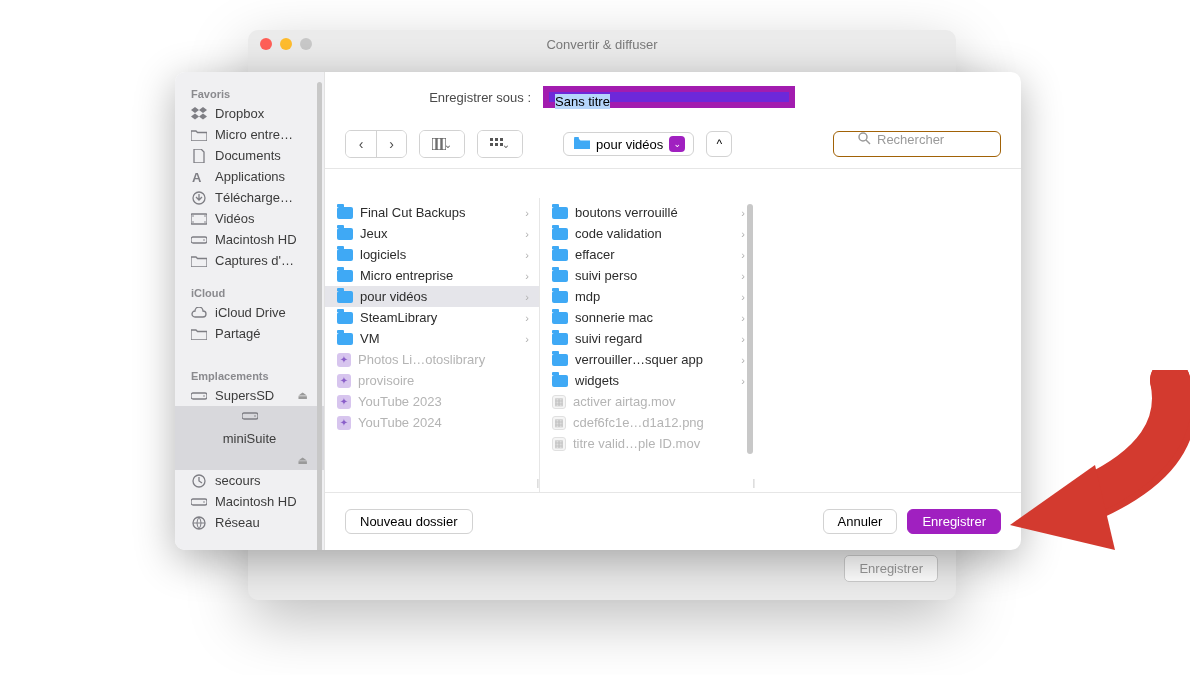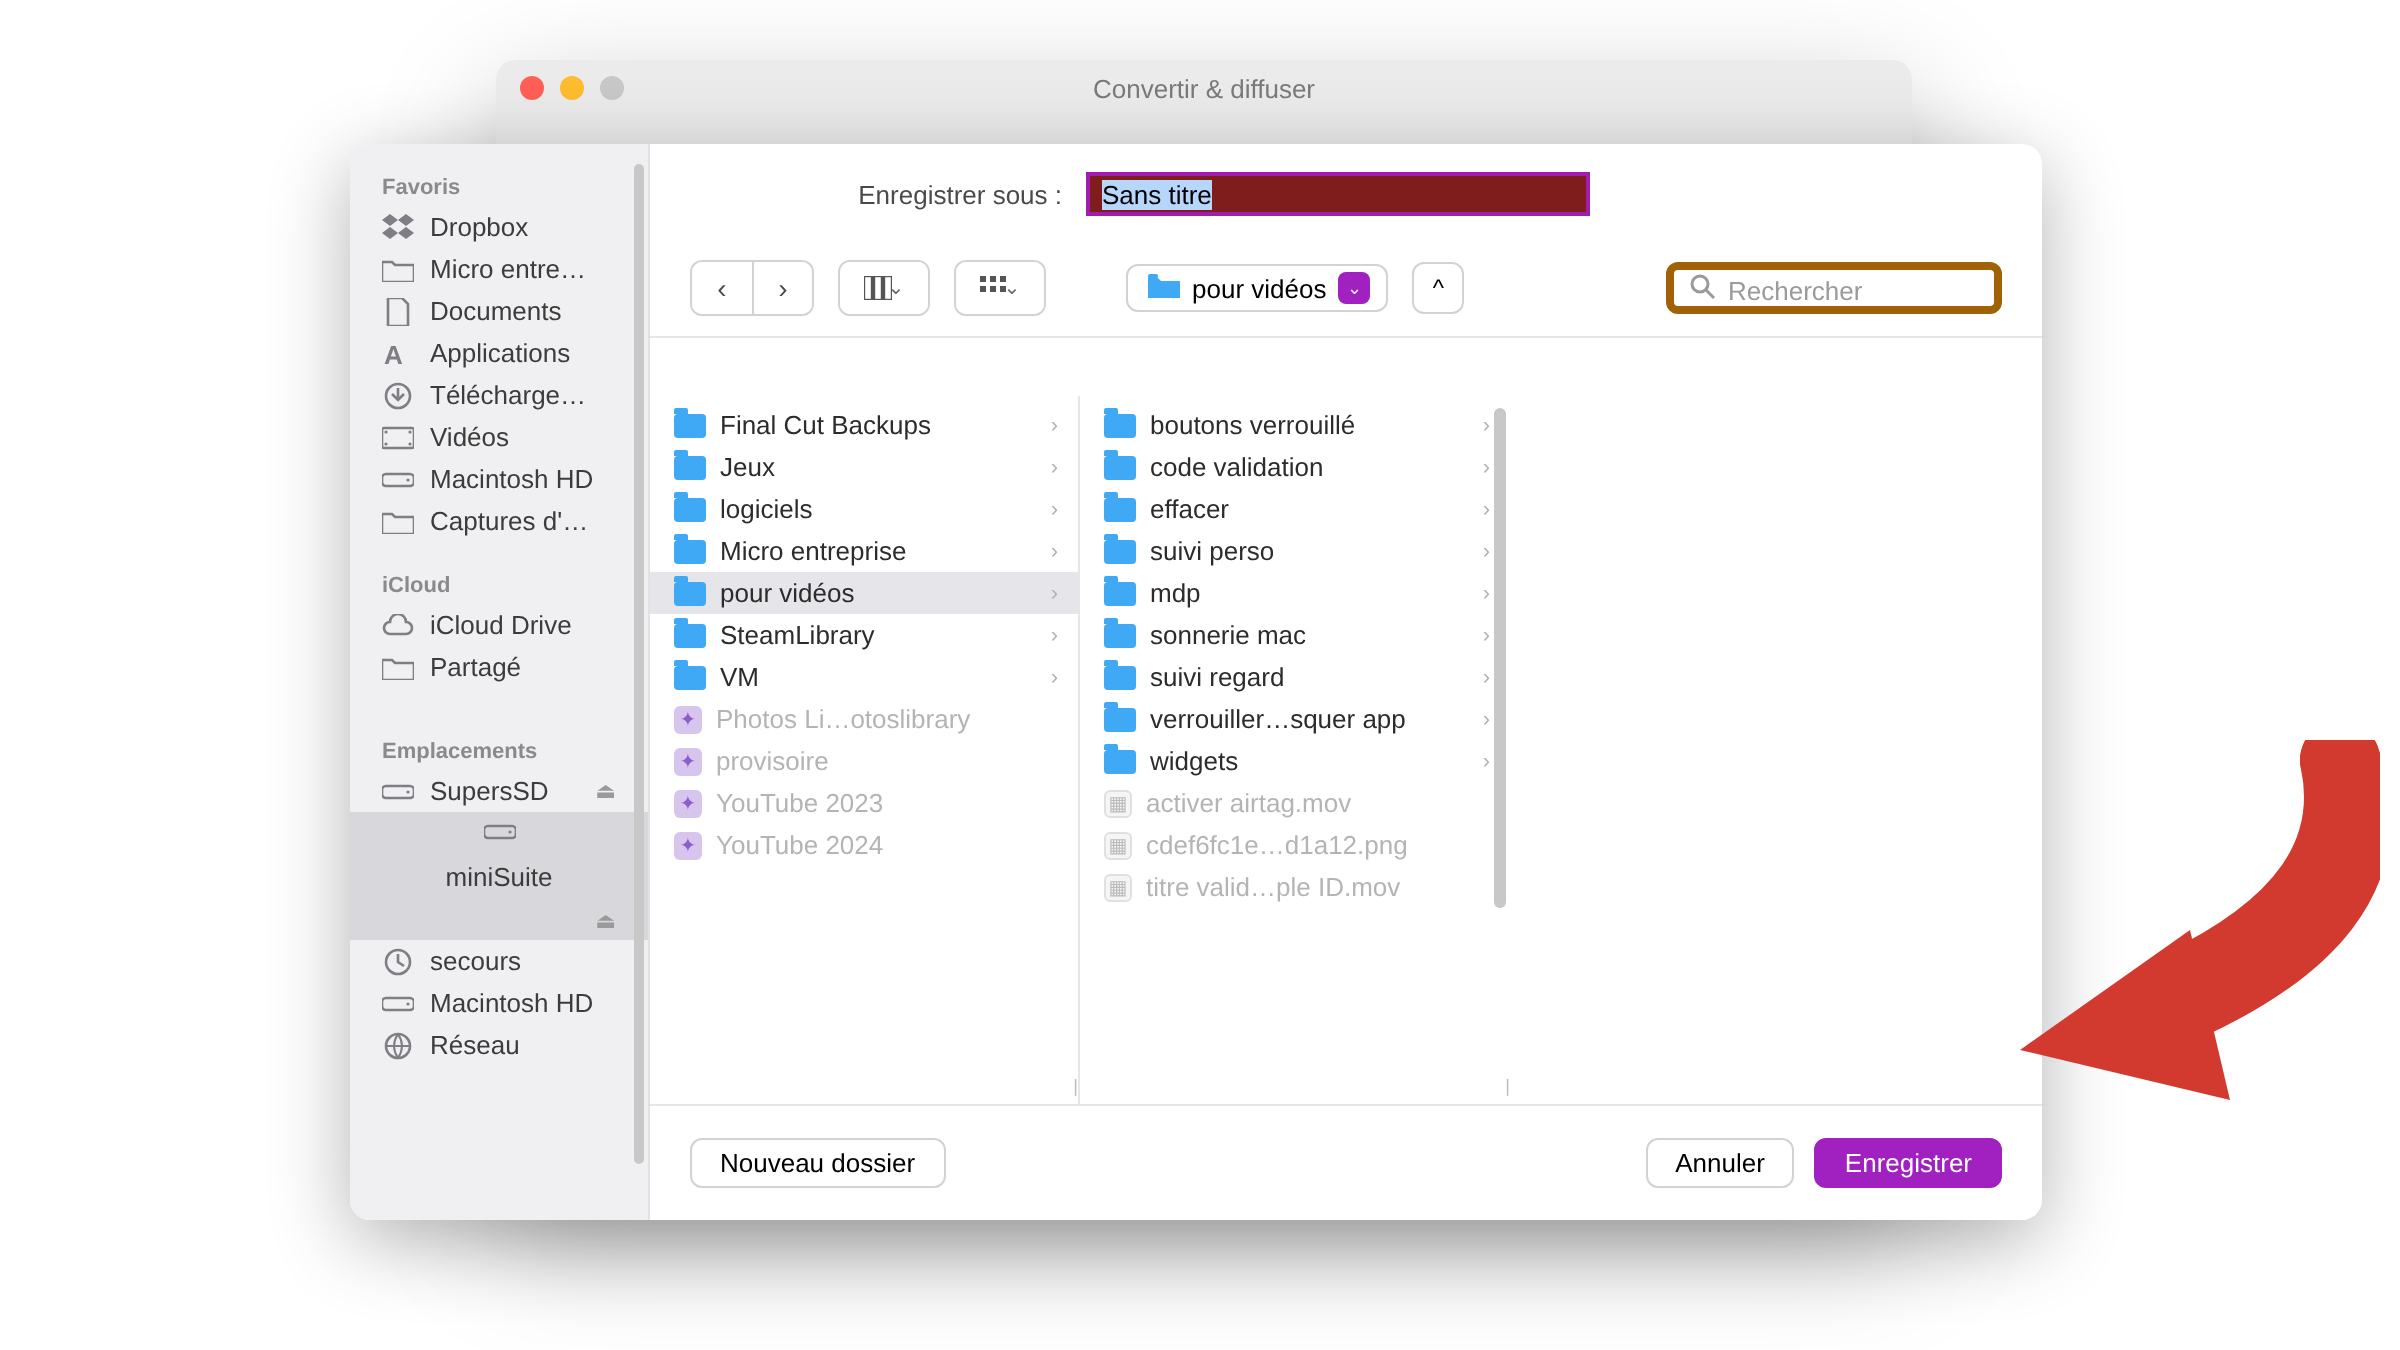--- a/index.html
+++ b/index.html
@@ -17,51 +17,51 @@
   .traffic.min { background: #febc2e; }
   .traffic.max { background: #c8c8c8; }
   .back-title { position: absolute; left: 0; right: 0; text-align: center; font-size: 13px; font-weight: 400; color: #7a7a7a; }
   .back-register-btn {
     position: absolute; right: 18px; bottom: 18px; padding: 5px 14px;
     background: #fff; border: 1px solid #ccc; border-radius: 5px; color: #999; font-size: 13px;
   }
 
   
   .sheet {
-    position: absolute; left: 175px; top: 72px; width: 846px; height: 538px;
+    position: absolute; left: 175px; top: 72px; width: 846px; height: 478px;
     background: #fff; border-radius: 10px; box-shadow: 0 10px 40px rgba(0,0,0,0.3);
     display: flex; overflow: hidden;
   }
   .sidebar { width: 150px; background: #f0f0f2; border-right: 1px solid #e2e2e2; padding: 10px 0; font-size: 13px; overflow: hidden; position: relative; }
   .sidebar-scroll { position: absolute; right: 2px; top: 10px; width: 5px; height: 500px; background: #c8c8c8; border-radius: 3px; }
   .sidebar-section-title { color: #8a8a8e; font-size: 11px; font-weight: 600; padding: 6px 16px 3px; }
   .sidebar-item { display: flex; align-items: center; gap: 8px; padding: 3px 16px; color: #3c3c3c; white-space: nowrap; overflow: hidden; text-overflow: ellipsis; cursor: default; }
   .sidebar-item.selected { background: #d8d8dc; flex-direction: column; }
   .sidebar-icon { width: 16px; height: 14px; flex: none; display: inline-flex; align-items: center; justify-content: center; color: #7e7e84; }
   .sidebar-item .label { overflow: hidden; text-overflow: ellipsis; }
   .sidebar-item .eject { margin-left: auto; color: #9a9a9a; font-size: 11px; }
 
   .main { flex: 1; display: flex; flex-direction: column; }
   .form-area { padding: 14px 40px 8px; }
   .form-row { display: flex; align-items: center; margin-bottom: 10px; }
   .form-label { width: 166px; text-align: right; margin-right: 12px; font-size: 13px; color: #4a4a4a; }
-  .filename-input { width: 252px; height: 22px; border: 2px solid #a21caf; font-size: 13px; padding: 2px 6px; background: #7f1d1d; }
+  .filename-input { width: 252px; height: 22px; border: 6px solid #a21caf; font-size: 13px; padding: 2px 6px; background: #6d28d9; }
   .filename-input .sel { background: #b6d6fb; }
   .tags-input { width: 252px; height: 22px; border: 1px solid #d6d6d6; border-radius: 5px; background: #fff; }
 
   .toolbar { display: flex; align-items: center; gap: 12px; padding: 4px 20px 10px; border-bottom: 1px solid #e6e6e6; }
   .seg { display: inline-flex; border: 1px solid #d2d2d2; border-radius: 6px; overflow: hidden; background: #fff; }
   .seg button { width: 30px; height: 26px; border: none; background: #fff; color: #4a4a4a; font-size: 14px; display:flex; align-items:center; justify-content:center; }
   .seg button + button { border-left: 1px solid #d2d2d2; }
   .seg .chev { font-size: 10px; color: #666; margin-left: -2px; }
   .path-pop { flex: none; margin-left: 28px; display: inline-flex; align-items: center; gap: 6px; border: 1px solid #d2d2d2; border-radius: 6px; padding: 3px 8px 3px 10px; background: #fff; font-size: 13px; }
   .path-pop .folder-icon { color: #2a9df4; }
   .path-pop .popbtn { width: 16px; height: 16px; background: #a020c0; border-radius: 4px; display: inline-flex; align-items: center; justify-content: center; color: #fff; font-size: 9px; }
   .collapse-btn { width: 26px; height: 26px; border: 1px solid #d2d2d2; border-radius: 6px; background: #fff; display:flex; align-items:center; justify-content:center; font-size:12px; }
-  .search-box { margin-left: auto; width: 168px; height: 26px; border: 4px solid #a16207; border-radius: 6px; display: flex; align-items: flex-end; padding: 0 8px; gap: 6px; color: #9a9a9a; font-size: 13px; }
+  .search-box { margin-left: auto; width: 168px; height: 26px; border: 1px solid #a16207; border-radius: 6px; display: flex; align-items: flex-start; padding: 0 24px; gap: 6px; color: #9a9a9a; font-size: 13px; }
 
   .columns { flex: 1; display: flex; overflow: hidden; border-bottom: 1px solid #e6e6e6; position: relative; }
   .column { width: 215px; border-right: 1px solid #e6e6e6; overflow-y: auto; padding: 4px 0; position: relative; margin-top: 29px; }
   .column:nth-child(2) { border-right: none; }
   .col-scroll { position: absolute; right: 2px; top: 6px; width: 6px; height: 250px; background: #c8c8c8; border-radius: 3px; }
   .col-item { display: flex; align-items: center; gap: 7px; padding: 3px 10px 3px 12px; font-size: 13px; color: #2c2c2c; white-space: nowrap; }
   .col-item .name { overflow: hidden; text-overflow: ellipsis; flex: 1; }
   .col-item .chev-r { color: #b0b0b0; font-size: 11px; }
   .col-item.selected { background: #e5e5ea; }
   .col-item.dim { color: #b4b4b4; }

